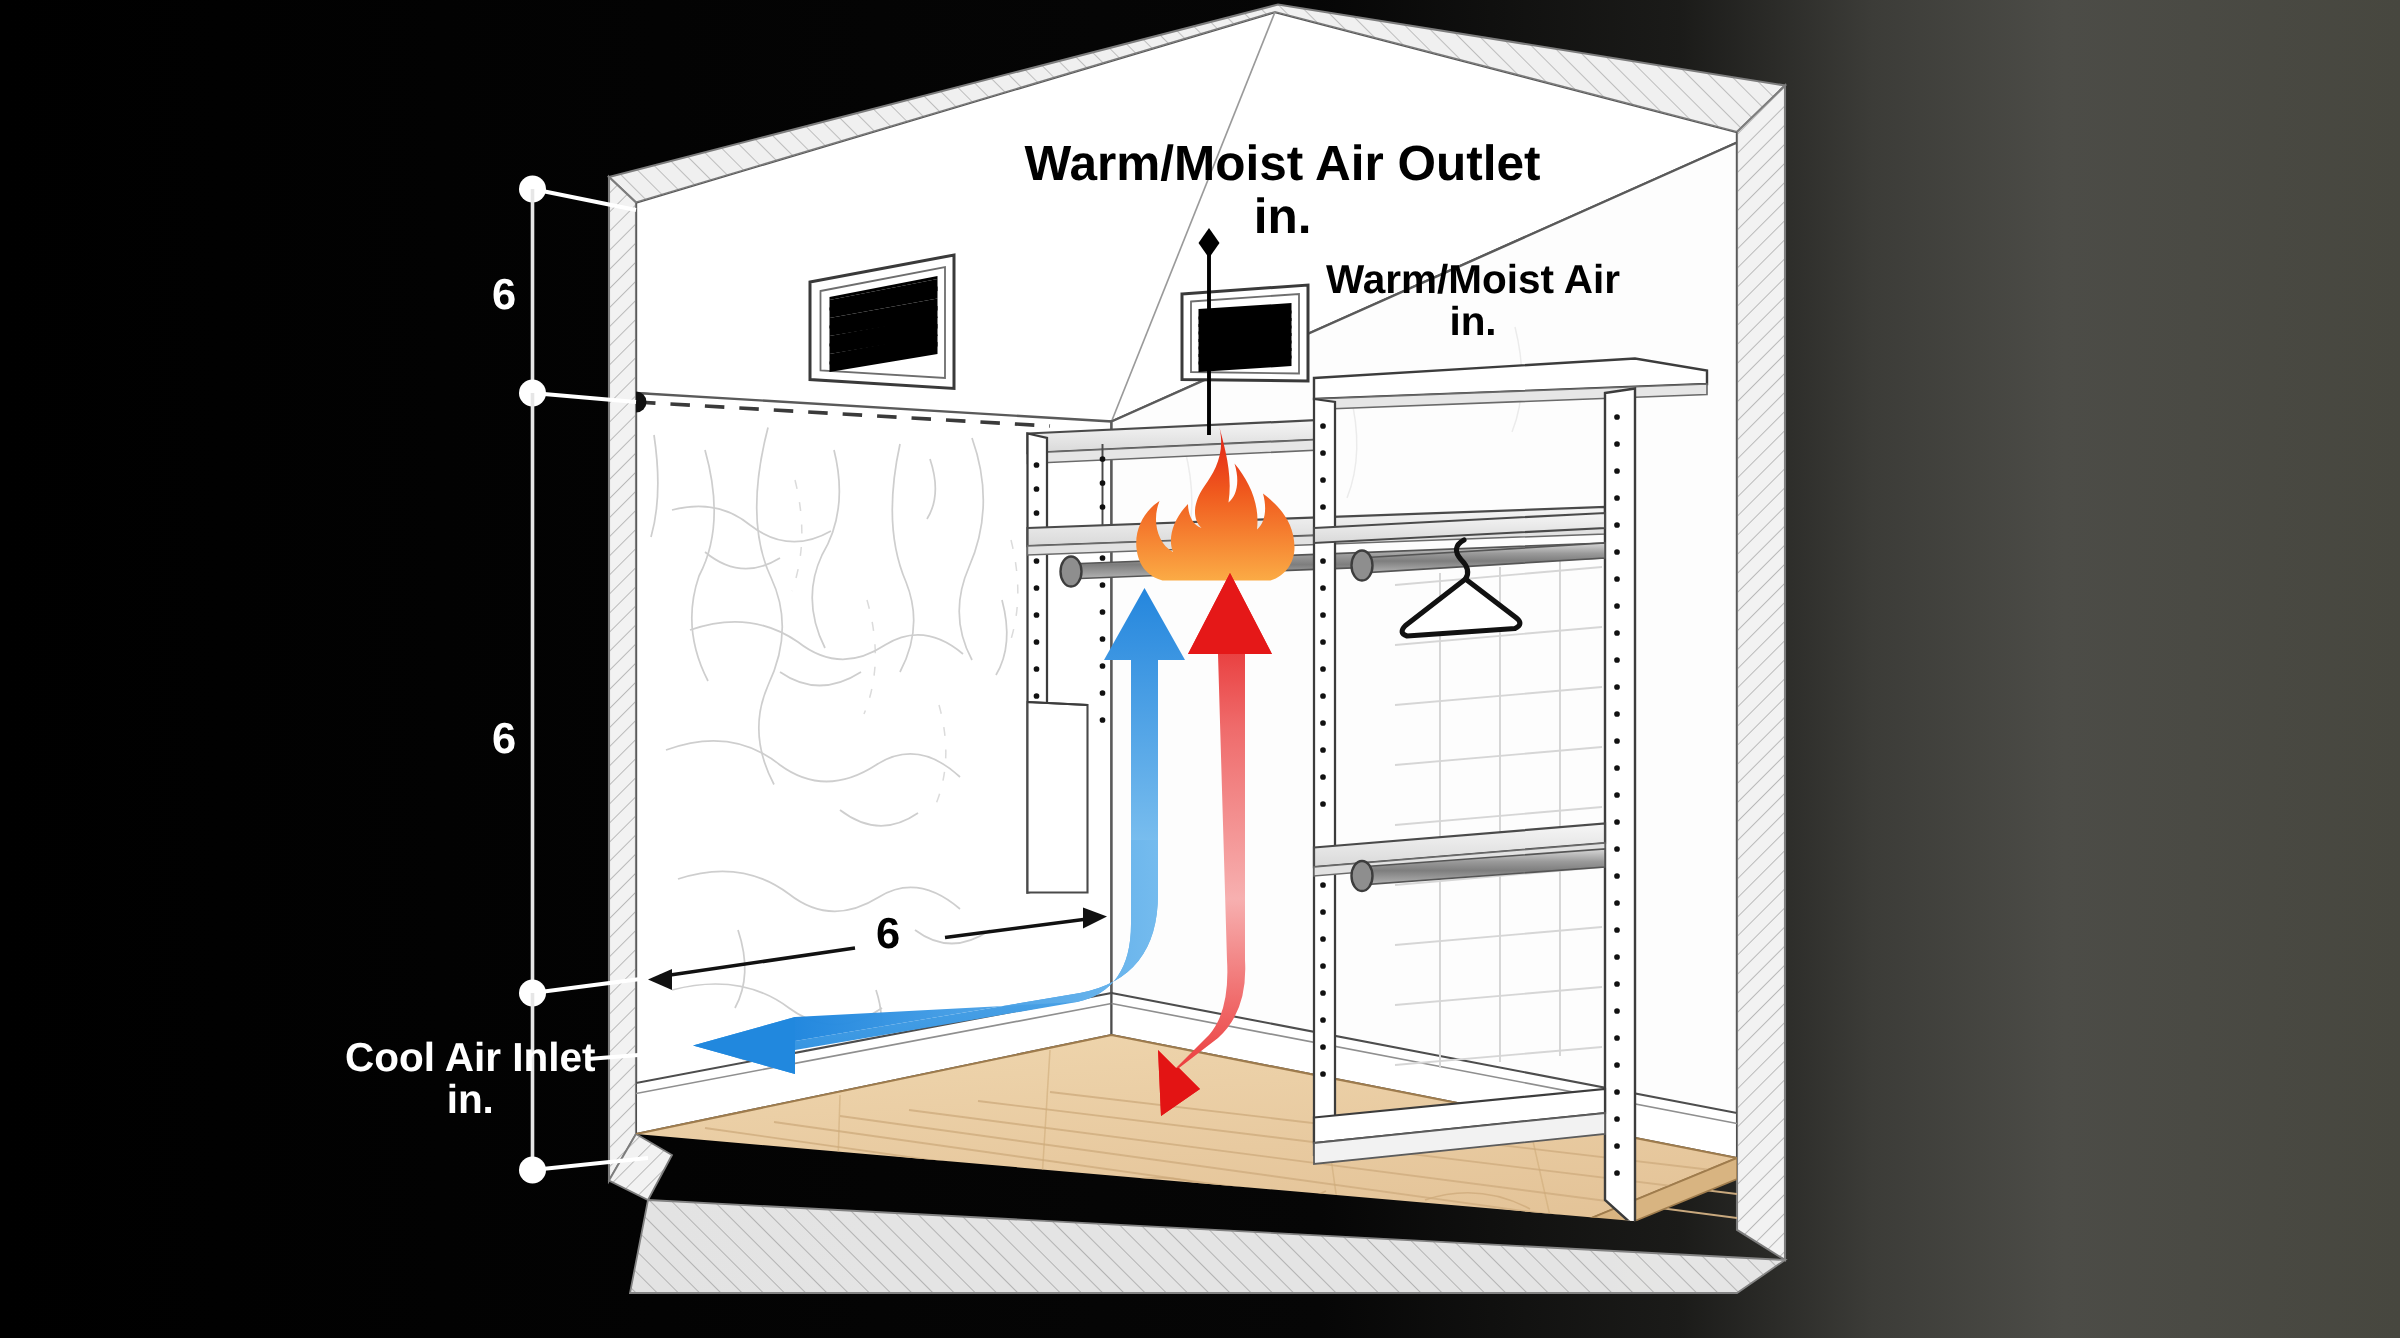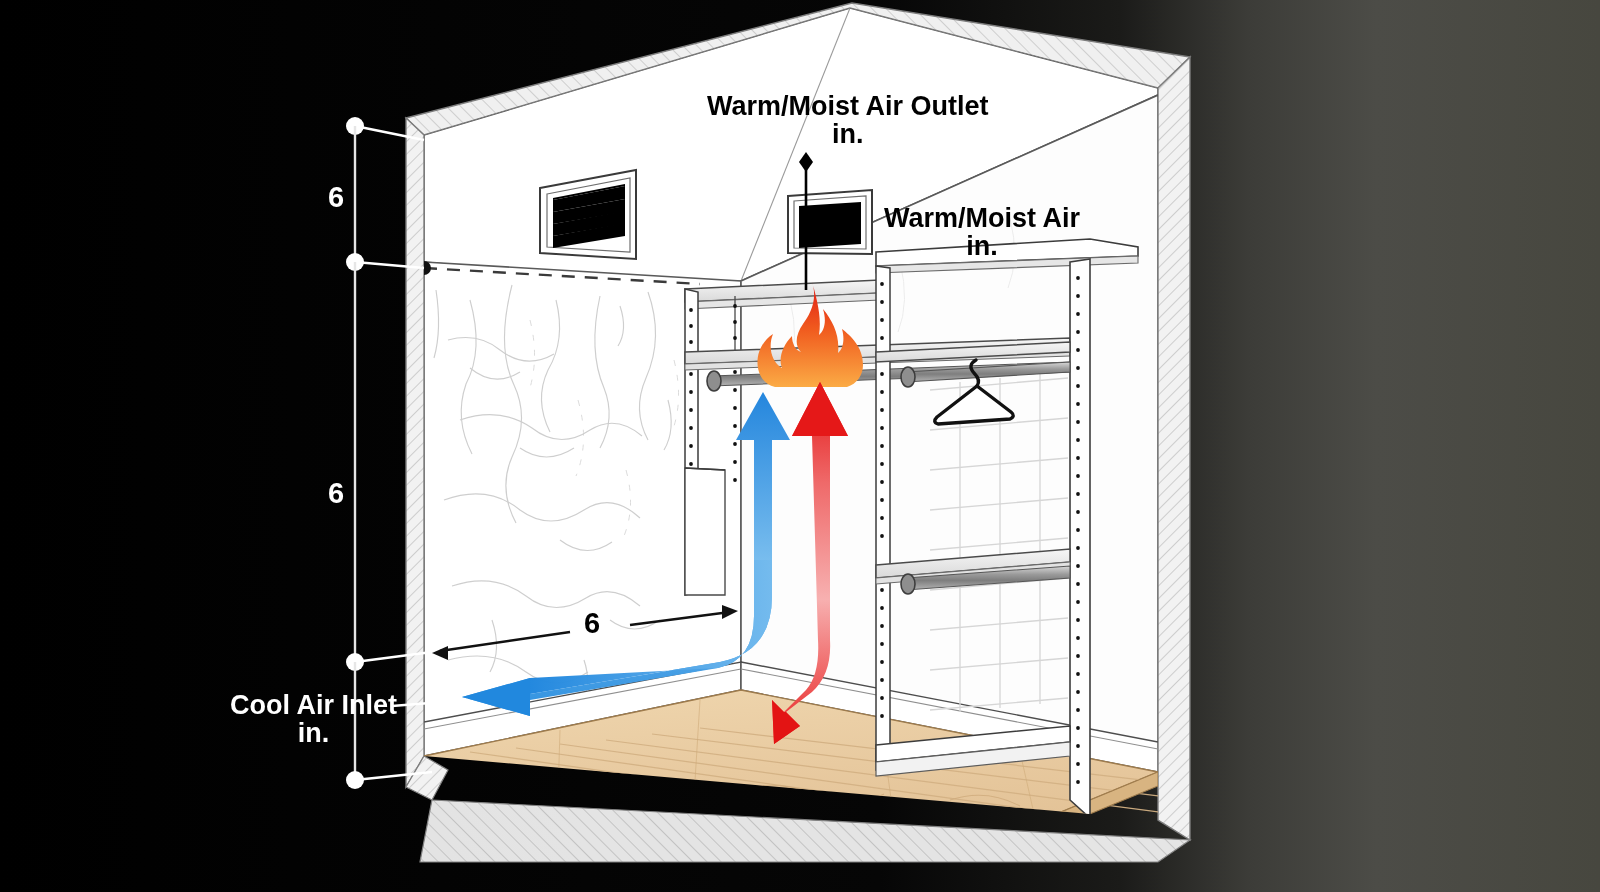--- a/index.html
+++ b/index.html
@@ -16,22 +16,22 @@
     position:absolute;
     color:#000;
     font-weight:bold;
     font-family:"Liberation Sans", sans-serif;
     white-space:nowrap;
     line-height:1.05;
     text-align:center;
   }
   .lbl.white{color:#fff;}
   .lbl span{display:block;}
-  #lbl-outlet{left:683px;top:92px;font-size:27px;margin-left:24px;}
-  #lbl-warm{left:884px;top:204px;font-size:27px;}
+  #lbl-outlet{left:683px;top:92px;font-size:33px;}
+  #lbl-warm{left:884px;top:172px;font-size:27px;}
   #lbl-cool{left:230px;top:691px;font-size:27px;text-align:center;}
   #dim-top{left:328px;top:182px;font-size:29px;color:#fff;font-weight:bold;}
   #dim-mid{left:328px;top:478px;font-size:29px;color:#fff;font-weight:bold;}
   #dim-horiz{left:584px;top:608px;font-size:29px;color:#000;font-weight:bold;}
 </style>
 </head>
 <body>
 
 <div id="stage">
 

